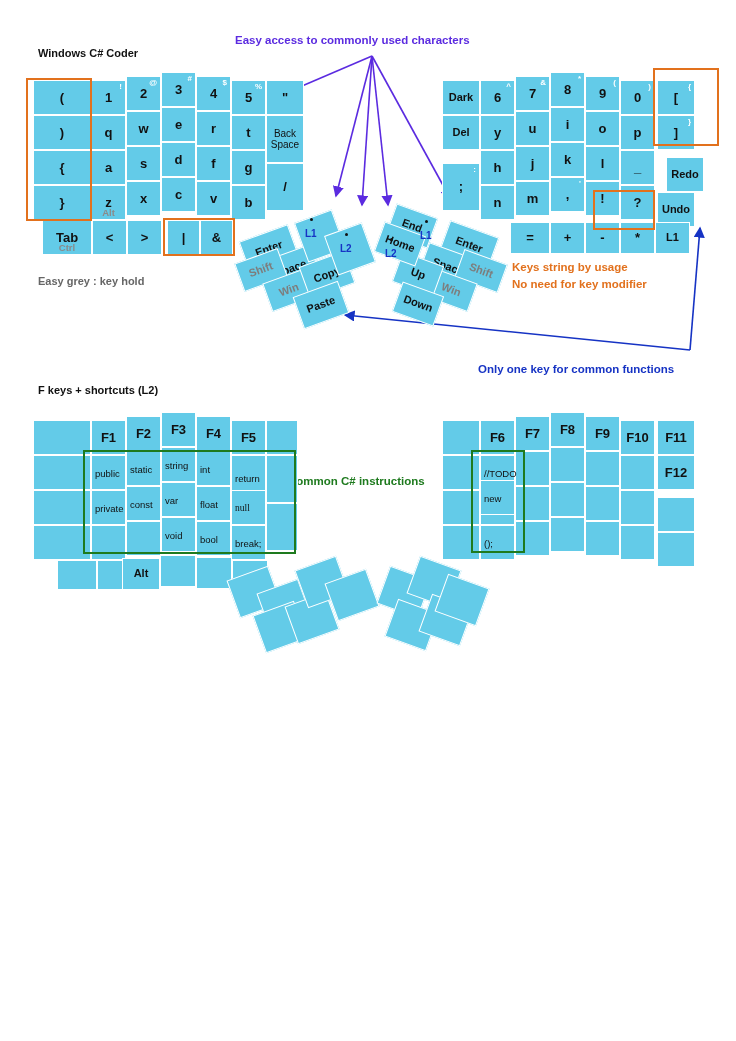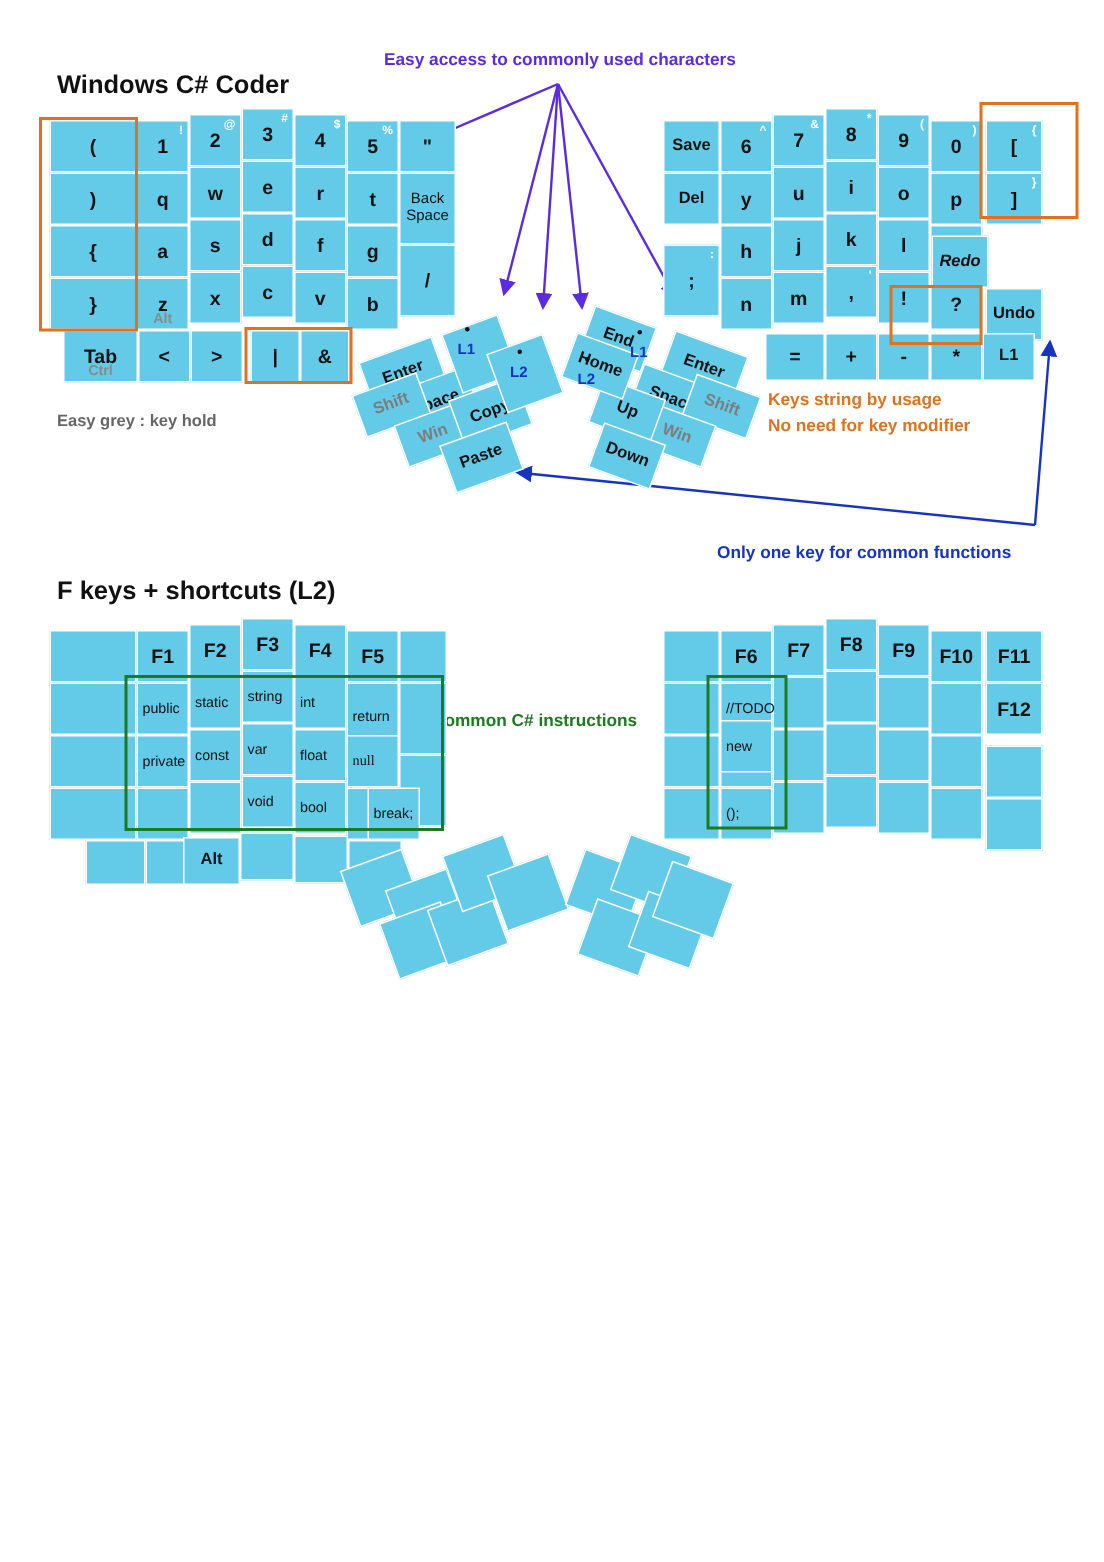--- a/index.html
+++ b/index.html
@@ -4,21 +4,21 @@
 <style>
   html,body{margin:0;padding:0;}
   body{
     width:736px;height:1041px;background:#ffffff;position:relative;
     font-family:"Liberation Sans", sans-serif;overflow:hidden;
   }
   .layer{position:absolute;left:0;top:0;width:736px;height:1041px;}
   svg.layer{pointer-events:none;}
 
   .title{
-    position:absolute;font-weight:bold;font-size:17px;color:#111;
+    position:absolute;font-weight:bold;font-size:11px;color:#111;
   }
   .note{
     position:absolute;font-size:11.5px;font-weight:bold;
   }
   .note.purple{color:#5b2be0;}
   .note.blue{color:#1633c4;}
   .note.orange{color:#e2711d;}
   .note.green{color:#1e7a1e;font-weight:bold;}
   .note.grey{color:#666;font-weight:bold;font-size:11px;}
 
@@ -84,21 +84,21 @@
   </g>
   <g stroke="#1633c4" stroke-width="1.6" fill="none" marker-end="url(#ah-blue)">
     <path d="M690 350 L700 228"></path>
     <path d="M690 350 L345 315"></path>
   </g>
 </svg>
 
 <div class="title" style="left:38px;top:47px;">Windows C# Coder</div>
 <div class="title" style="left:38px;top:384px;">F keys + shortcuts (L2)</div>
 
-<div class="note purple" style="left:256px;top:34px;">Easy access to commonly used characters</div>
+<div class="note purple" style="left:235px;top:34px;">Easy access to commonly used characters</div>
 <div class="note orange" style="left:512px;top:261px;">Keys string by usage</div>
 <div class="note orange" style="left:512px;top:278px;">No need for key modifier</div>
 <div class="note blue" style="left:478px;top:363px;">Only one key for common functions</div>
 <div class="note grey" style="left:38px;top:275px;">Easy grey : key hold</div>
 <div class="note green" style="left:288px;top:475px;">Common C# instructions</div>
 
 <div class="layer" id="keys-root">
     <div class="key" style="left: 33px; top: 80px; width: 58px; height: 35px;">
       <span class="main">(</span>
     </div>
@@ -220,21 +220,21 @@
     <div class="key" style="left: 297px; top: 288px; width: 48px; height: 34px; transform: rotate(-20deg);">
       <span class="main med">Paste</span>
     </div>
     <div class="key" style="left: 300px; top: 215px; width: 40px; height: 42px; transform: rotate(-20deg);">
       <span class="main"></span>
     </div>
     <div class="key" style="left: 330px; top: 228px; width: 40px; height: 42px; transform: rotate(-20deg);">
       <span class="main"></span>
     </div>
     <div class="key" style="left: 442px; top: 80px; width: 38px; height: 35px;">
-      <span class="main med">Save</span>
+      <span class="main med">Dark</span>
     </div>
     <div class="key" style="left: 442px; top: 115px; width: 38px; height: 35px;">
       <span class="main med">Del</span>
     </div>
     <div class="key" style="left: 442px; top: 163px; width: 38px; height: 48px;">
       <span class="sup">:</span>
       <span class="main">;</span>
     </div>
     <div class="key" style="left: 480px; top: 80px; width: 35px; height: 35px;">
       <span class="sup">^</span>
@@ -303,21 +303,21 @@
       <span class="main">?</span>
     </div>
     <div class="key" style="left: 657px; top: 80px; width: 38px; height: 35px;">
       <span class="sup">{</span>
       <span class="main">[</span>
     </div>
     <div class="key" style="left: 657px; top: 115px; width: 38px; height: 35px;">
       <span class="sup">}</span>
       <span class="main">]</span>
     </div>
-    <div class="key" style="left: 621px; top: 157px; width: 38px; height: 35px; font-style: italic;">
+    <div class="key" style="left: 666px; top: 157px; width: 38px; height: 35px;">
       <span class="main med">Redo</span>
     </div>
     <div class="key" style="left: 657px; top: 192px; width: 38px; height: 35px;">
       <span class="main med">Undo</span>
     </div>
     <div class="key" style="left: 510px; top: 222px; width: 40px; height: 32px;">
       <span class="main">=</span>
     </div>
     <div class="key" style="left: 550px; top: 222px; width: 35px; height: 32px;">
       <span class="main">+</span>
@@ -608,21 +608,21 @@
     </div>
     <div class="kw" style="left: 196px; top: 521px; width: 35px; height: 35px;">
       <span>bool</span>
     </div>
     <div class="kw" style="left: 231px; top: 455px; width: 35px; height: 46px;">
       <span>return</span>
     </div>
     <div class="kw" style="left: 231px; top: 490px; width: 35px; height: 35px; font-family: Liberation Serif, serif;">
       <span>null</span>
     </div>
-    <div class="kw" style="left: 231px; top: 525px; width: 35px; height: 35px; margin-left: 14px;">
+    <div class="kw" style="left: 231px; top: 525px; width: 35px; height: 35px;">
       <span>break;</span>
     </div>
     <div class="kw" style="left: 480px; top: 455px; width: 35px; height: 35px;">
       <span>//TODO</span>
     </div>
     <div class="kw" style="left: 480px; top: 480px; width: 35px; height: 35px;">
       <span>new</span>
     </div>
     <div class="kw" style="left: 480px; top: 525px; width: 35px; height: 35px;">
       <span>();</span>

